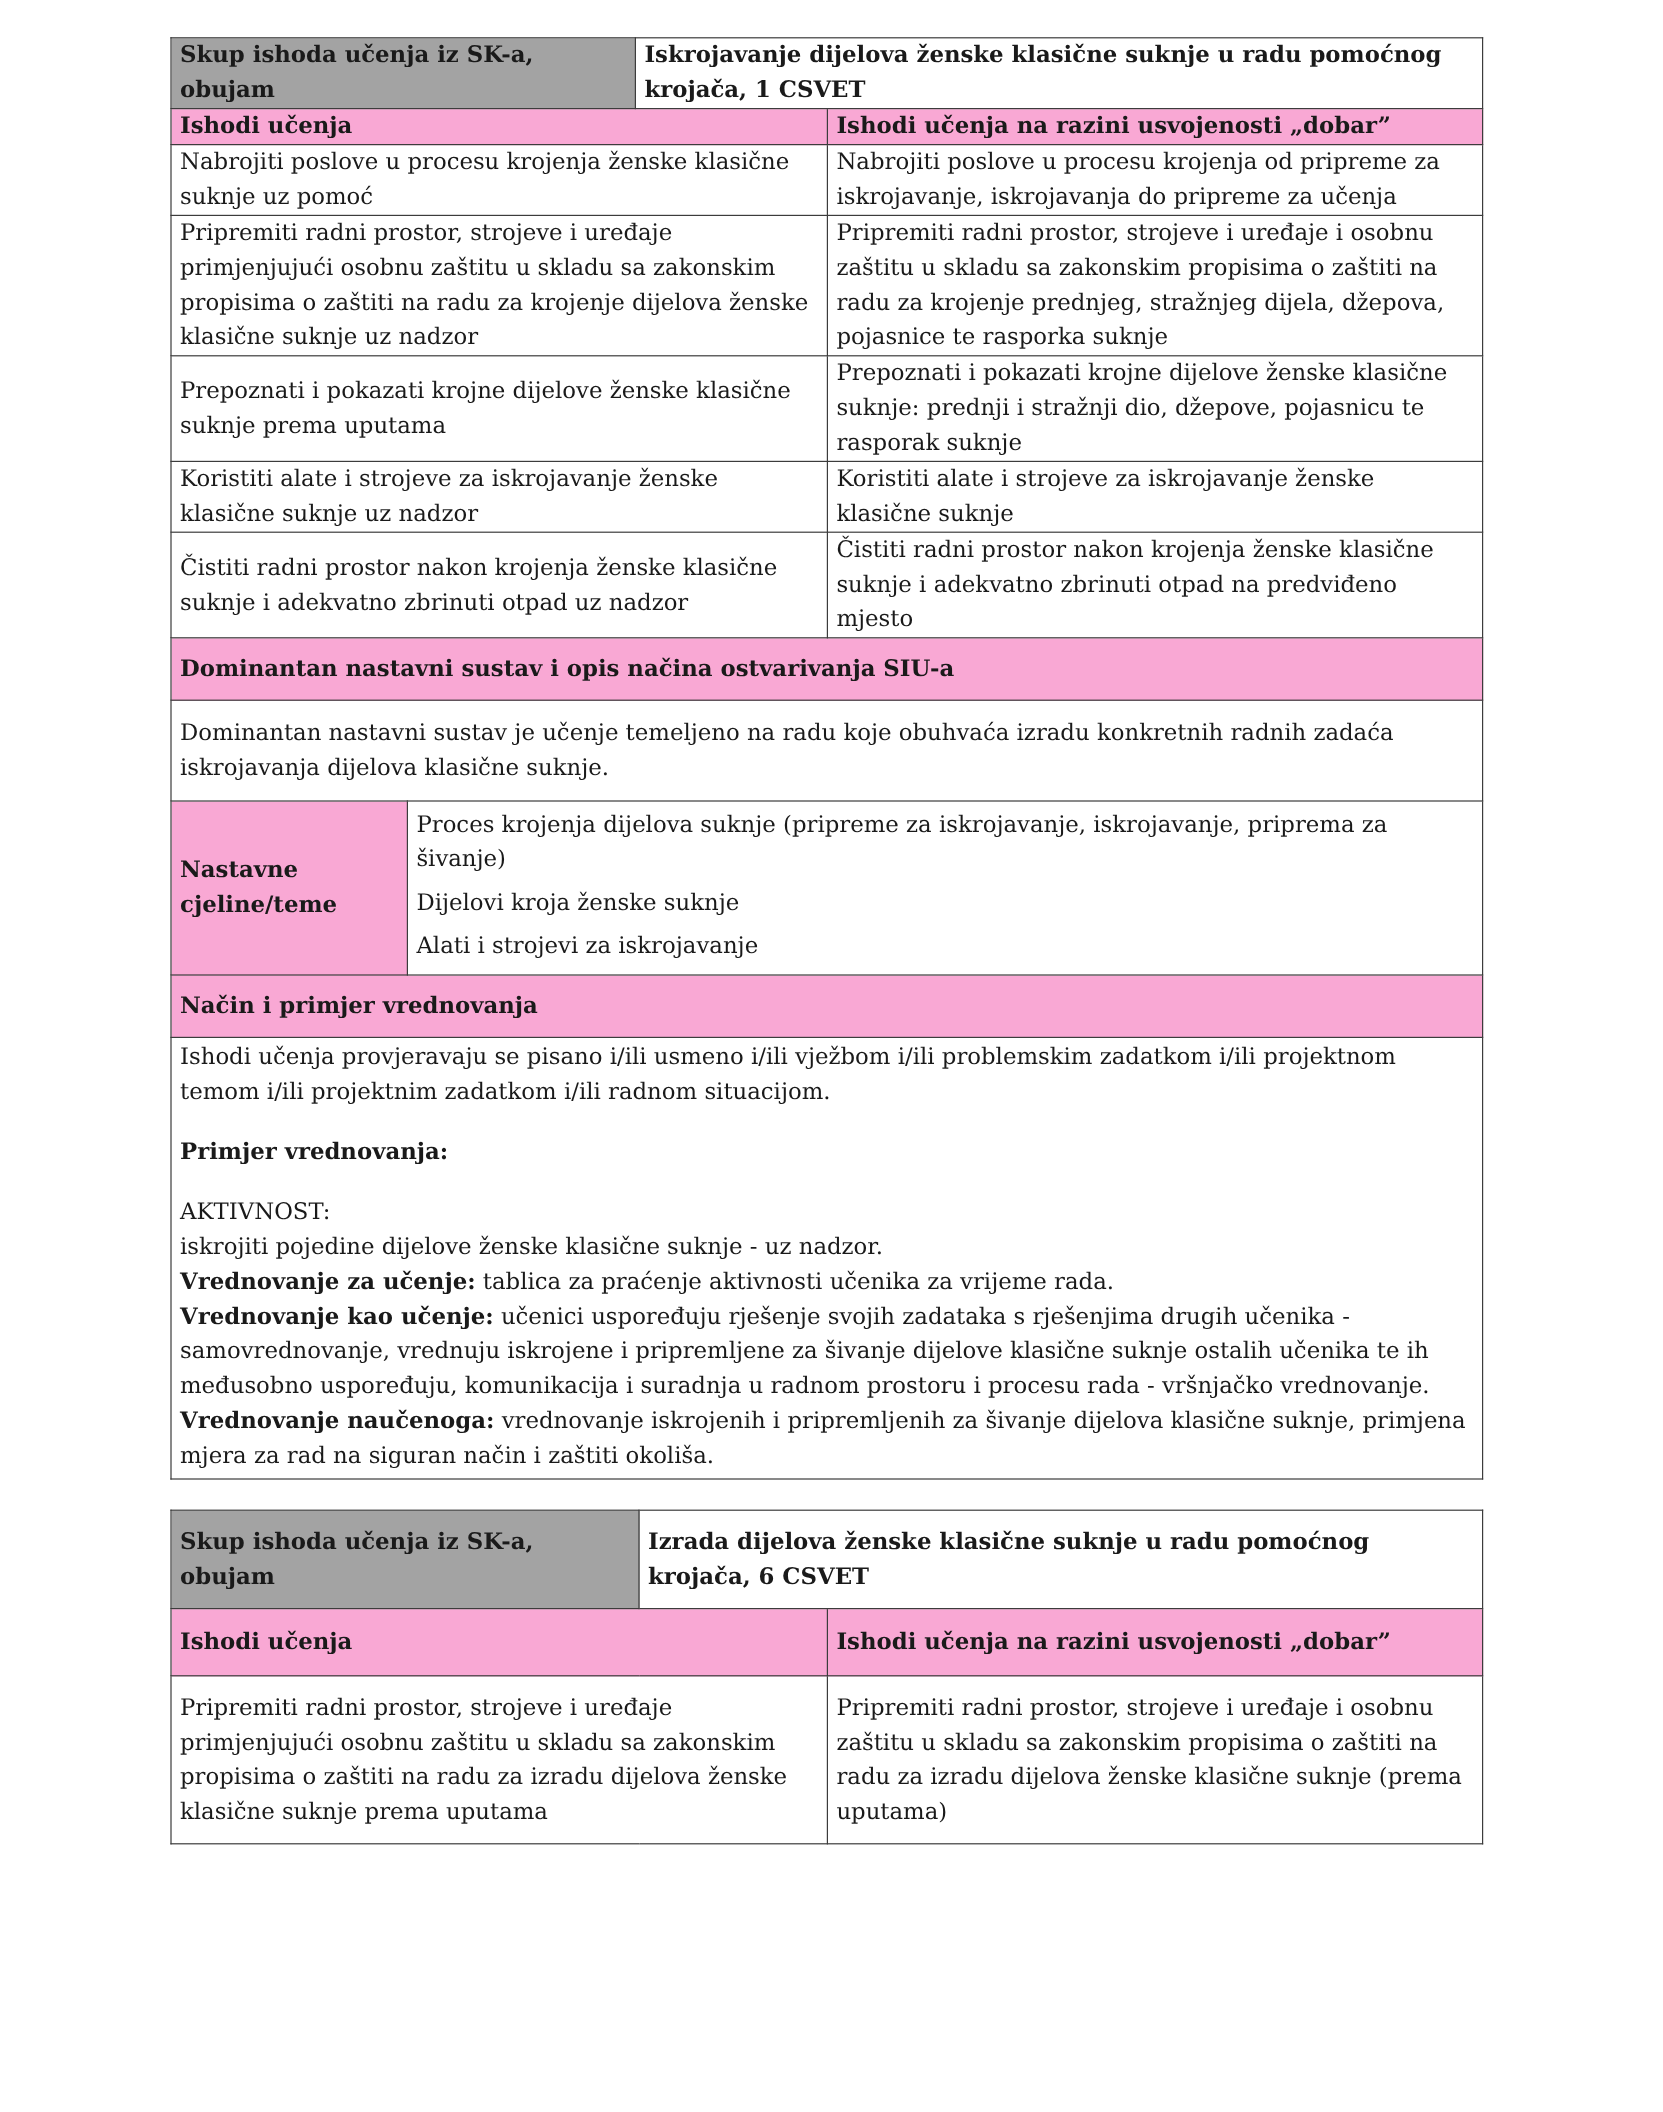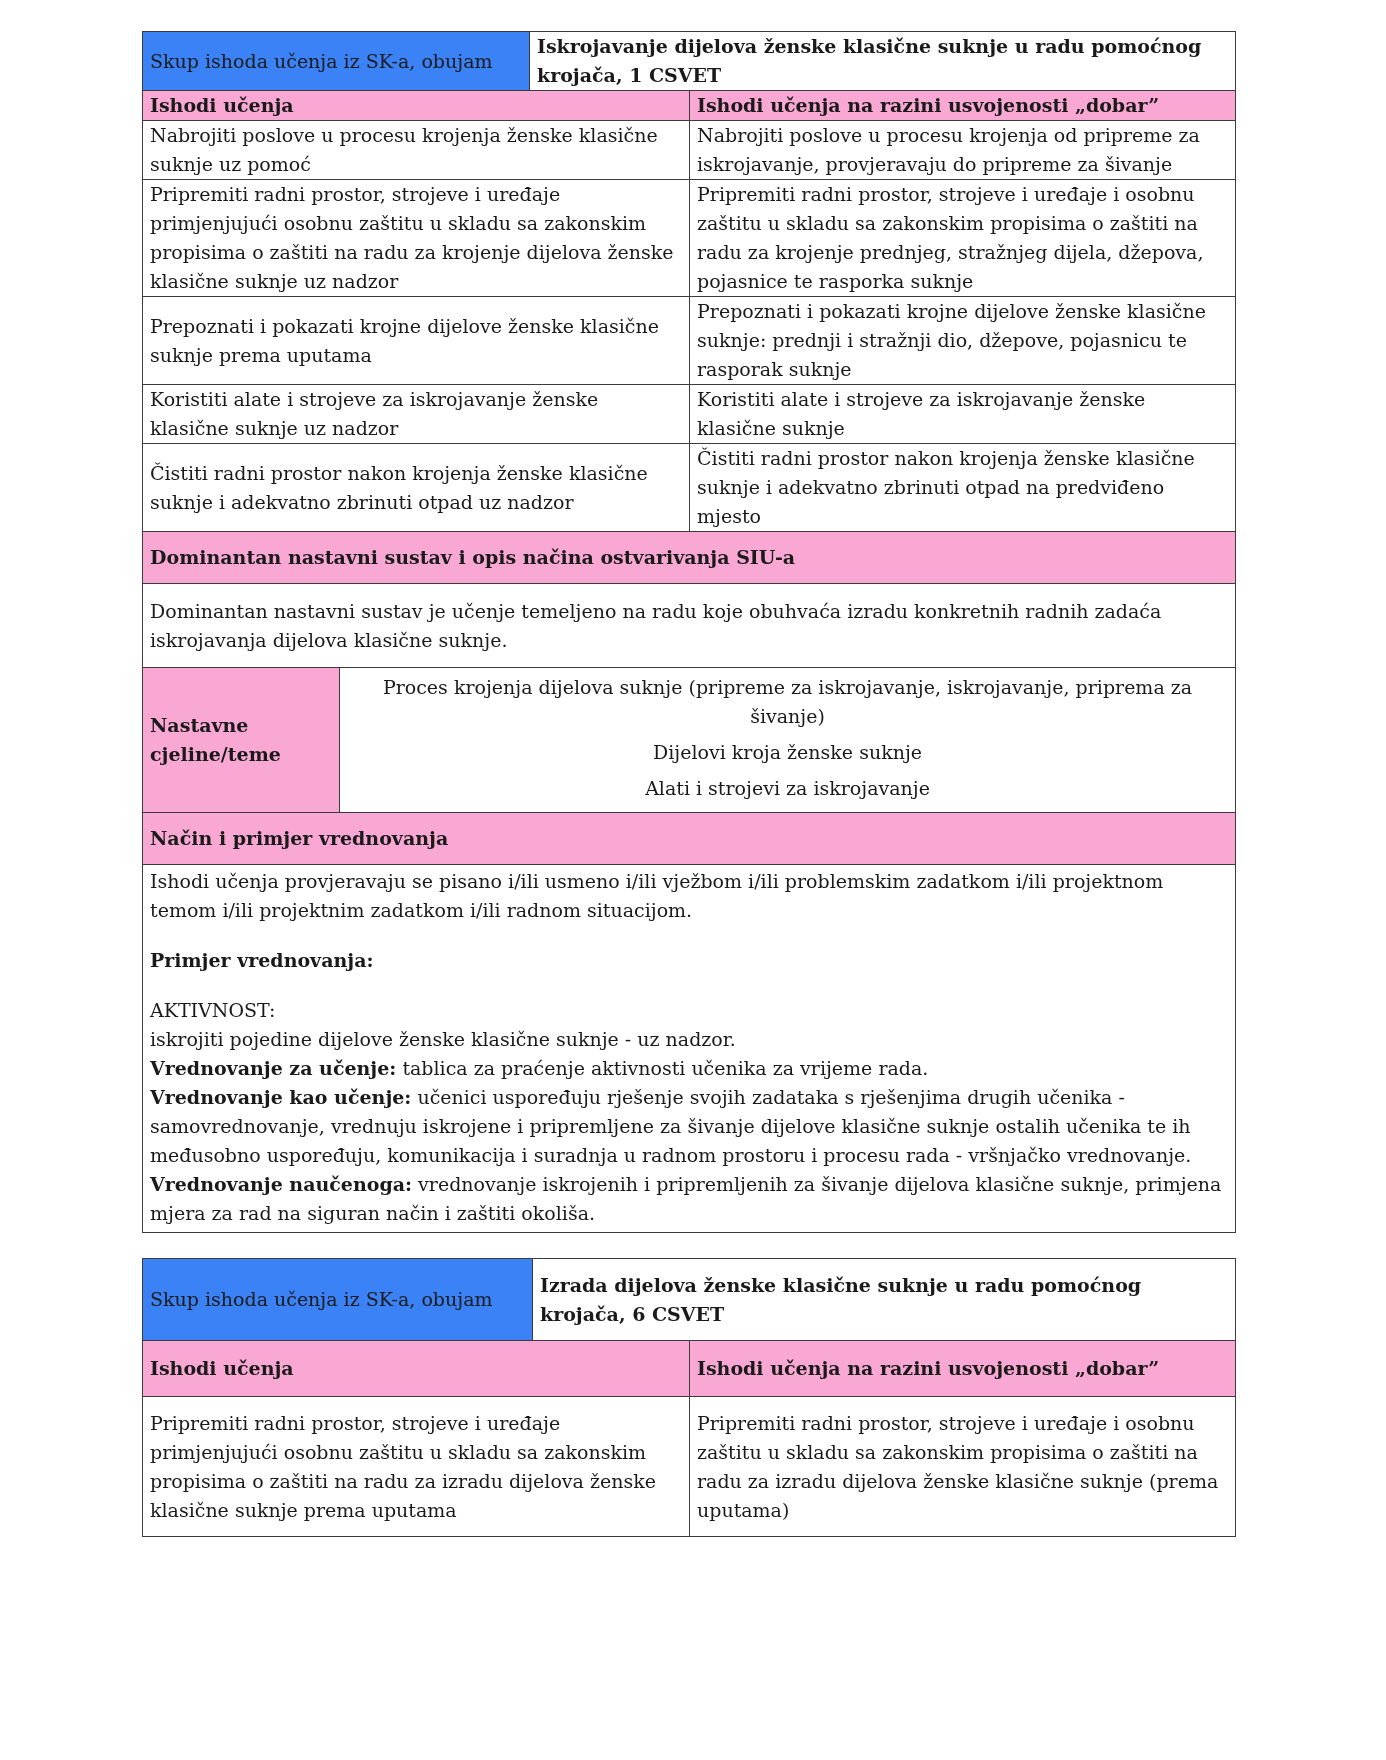--- a/index.html
+++ b/index.html
@@ -1,26 +1,26 @@
 <!DOCTYPE html>
 <html><head>
 <meta charset="utf-8">
 <style>
   html, body { margin: 0; padding: 0; background: #ffffff; }
   body { width: 1386px; height: 1760px; position: relative; font-family: "DejaVu Serif", "Liberation Serif", serif; color: #1a1a1a; }
   .tbl { position: absolute; left: 142px; width: 1093px; border-collapse: collapse; table-layout: fixed; font-size: 19px; line-height: 29px; }
   .tbl td { border: 1.5px solid #3c3c3c; padding: 0 7px; vertical-align: middle; }
-  .hdr-dark { background: #3b82f6; font-weight: normal; }
+  .hdr-dark { background: #a3a3a3; font-weight: bold; }
   .hdr-light { background: #f9a8d4; font-weight: bold; }
   .bold { font-weight: bold; }
   #t1 { top: 31px; }
   #t2 { top: 1258px; }
   .para { margin: 0; }
   .gap { height: 21px; }
-  .topic { margin: 2px 0 7px 0; text-align: center; }
+  .topic { margin: 2px 0 7px 0; }
 </style>
 </head>
 <body>
 
 <table id="t1" class="tbl">
   <colgroup>
     <col style="width:197px">
       <col style="width:190px">
       <col style="width:160px">
       <col style="width:546px">
@@ -29,21 +29,21 @@
       <tr style="height:58px">
     <td colspan="2" class="hdr-dark">Skup ishoda učenja iz SK-a, obujam</td>
     <td colspan="2" class="bold">Iskrojavanje dijelova ženske klasične suknje u radu pomoćnog krojača, 1 CSVET</td>
   </tr>
   <tr style="height:28px">
     <td colspan="3" class="hdr-light">Ishodi učenja</td>
     <td class="hdr-light">Ishodi učenja na razini usvojenosti „dobar”</td>
   </tr>
   <tr style="height:52px">
     <td colspan="3">Nabrojiti poslove u procesu krojenja ženske klasične suknje uz pomoć</td>
-    <td>Nabrojiti poslove u procesu krojenja od pripreme za iskrojavanje, provjeravaju do pripreme za šivanje</td>
+    <td>Nabrojiti poslove u procesu krojenja od pripreme za iskrojavanje, iskrojavanja do pripreme za učenja</td>
   </tr>
   <tr style="height:104px">
     <td colspan="3">Pripremiti radni prostor, strojeve i uređaje primjenjujući osobnu zaštitu u skladu sa zakonskim propisima o zaštiti na radu za krojenje dijelova ženske klasične suknje uz nadzor</td>
     <td>Pripremiti radni prostor, strojeve i uređaje i osobnu zaštitu u skladu sa zakonskim propisima o zaštiti na radu za krojenje prednjeg, stražnjeg dijela,  džepova, pojasnice te rasporka suknje</td>
   </tr>
   <tr style="height:78px">
     <td colspan="3">Prepoznati i pokazati krojne dijelove ženske klasične suknje prema uputama</td>
     <td>Prepoznati i pokazati krojne dijelove ženske klasične suknje: prednji i stražnji dio, džepove,  pojasnicu te rasporak suknje</td>
   </tr>
   <tr style="height:52px">

